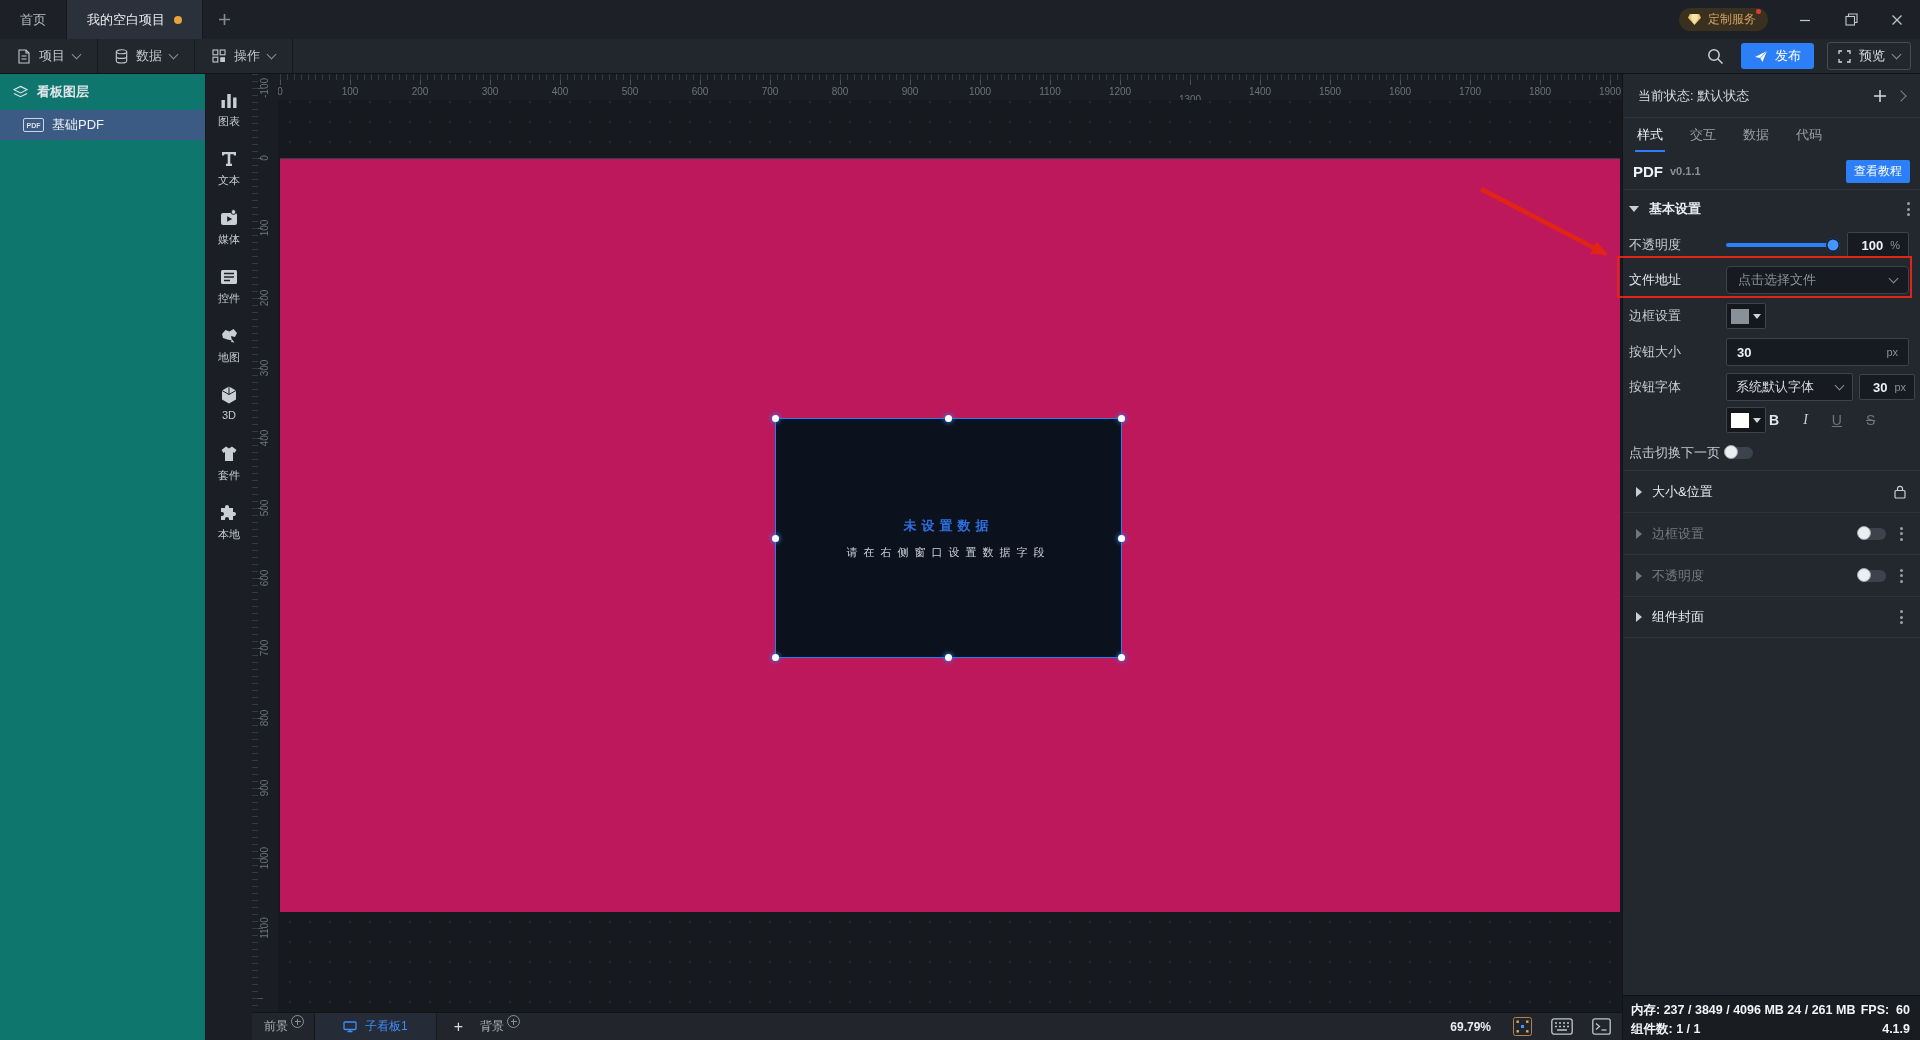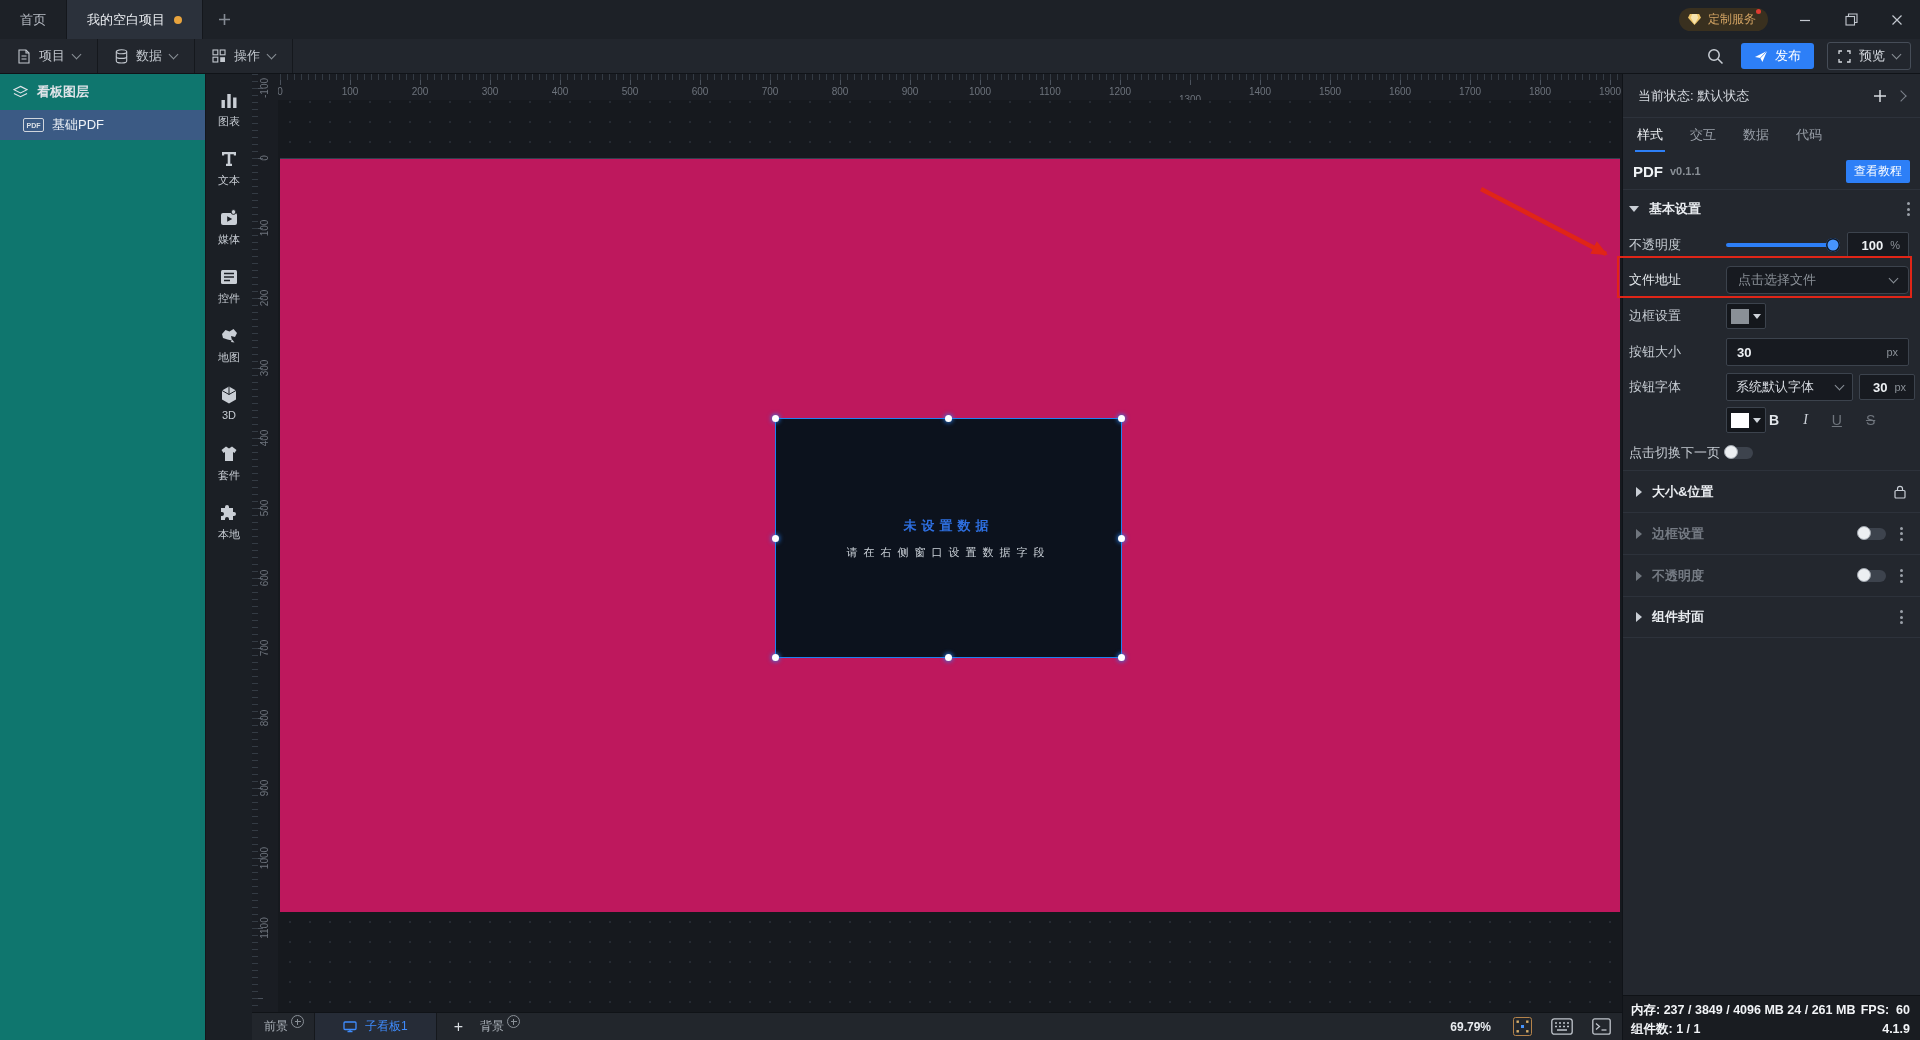--- a/index.html
+++ b/index.html
@@ -109,21 +109,21 @@
   .fontdd{width:127px;flex:none;height:28px;border:1px solid #3c434d;border-radius:2px;background:#171a20;display:flex;align-items:center;padding:0 9px;color:#d7dbe1;box-sizing:border-box;margin-right:6px}
   .fontdd .chev{margin-left:auto}
   .fmt{display:flex;align-items:center;gap:24px;margin-left:3px}
   .fmt .b{font-weight:bold;color:#e3e7eb;font-size:14px}
   .fmt .i{font-style:italic;font-family:"Liberation Serif","DejaVu Serif",serif;color:#cdd2d9;font-size:14px}
   .fmt .uu{text-decoration:underline;color:#70767e;font-size:14px}
   .fmt .ss{text-decoration:line-through;color:#70767e;font-size:14px}
   .toggle{width:27px;height:12px;border-radius:7px;background:#3d434d;position:relative;flex:none}
   .toggle::after{content:'';position:absolute;left:-2px;top:-2px;width:14px;height:14px;border-radius:50%;background:#eceff2;border:1px solid #9fa5ad;box-sizing:border-box}
   .sec{height:42px;display:flex;align-items:center;gap:10px;padding:0 13px;border-top:1px solid #2d323b;box-sizing:border-box}
-  .sec .name{font-weight:bold;color:#e9ecf0}
+  .sec .name{font-weight:normal;color:#e9ecf0}
   .sec.dim .tri-r{border-left-color:#70767e}
   .sec.dim .name{color:#757b84}
   .sec.last{border-bottom:1px solid #2d323b}
   .sec-right{margin-left:auto;display:flex;align-items:center;gap:10px}
   .pstatus{position:absolute;left:0;right:0;bottom:0;height:45px;background:#191c21;border-top:1px solid #0f1216;
            padding:5px 10px 0 8px;box-sizing:border-box;color:#f2f4f7;font-weight:bold;font-size:12.5px}
   .pstatus .row{display:flex;justify-content:space-between;line-height:19px}
 
   
   #hl-rect{position:absolute;left:1617px;top:256px;width:295px;height:42px;border:2px solid #e02517;box-sizing:border-box;pointer-events:none;z-index:50}

